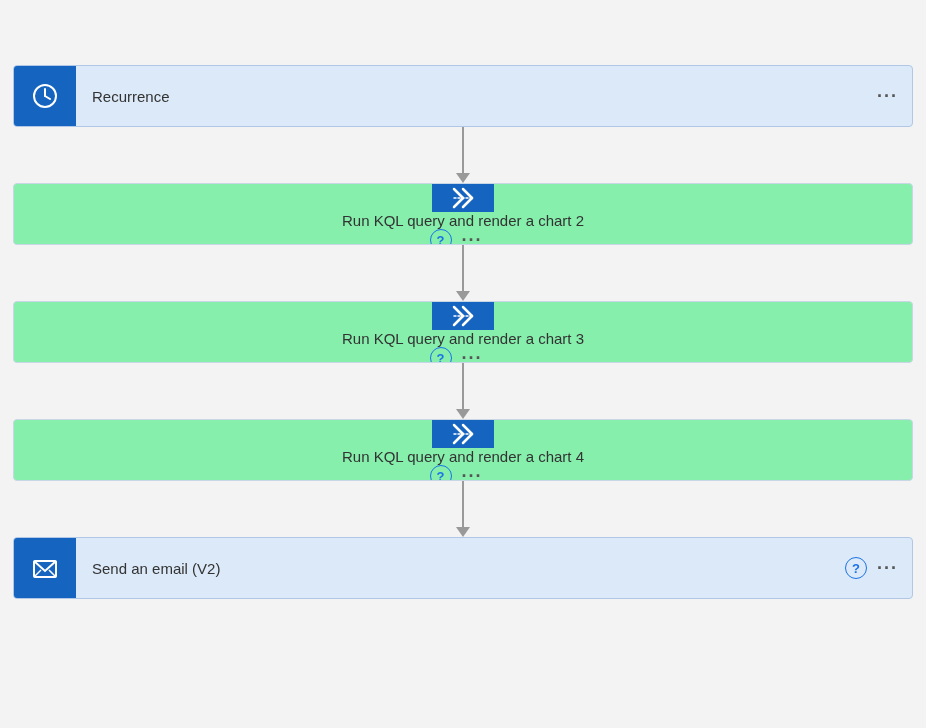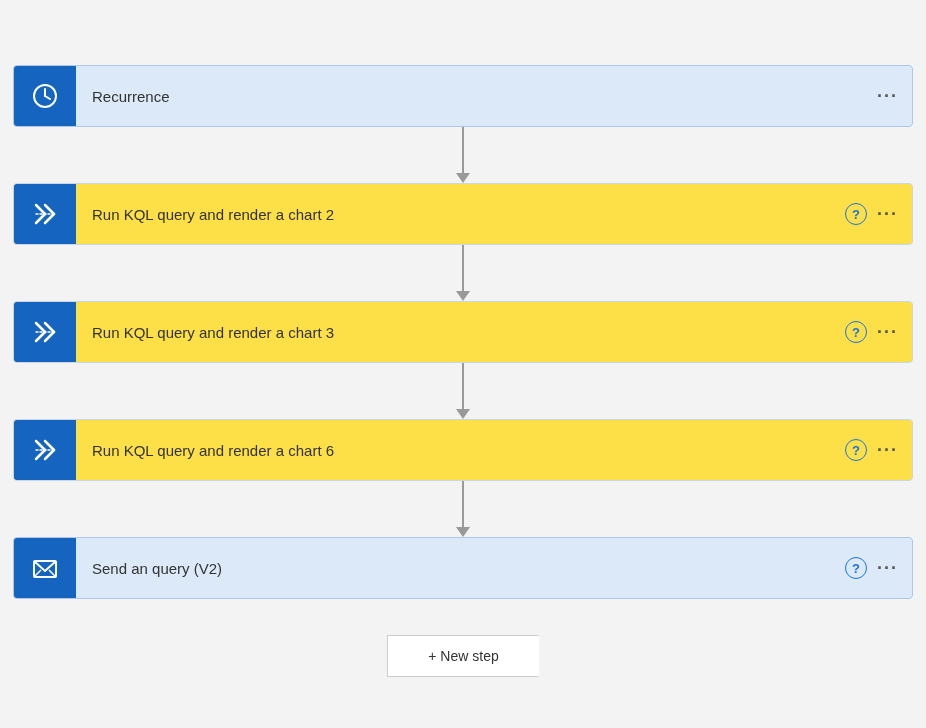--- a/index.html
+++ b/index.html
@@ -33,22 +33,23 @@
       position: relative;
     }
 
     .step-card.recurrence {
       background: #dce9f8;
       border-color: #b0c8e6;
       margin-top: 45px;
     }
 
     .step-card.action {
-      background: #fde047;
+      background: #86efac;
       border-color: #c8d6e5;
+      flex-direction: column;
     }
 
     .step-card.email {
       background: #dce9f8;
       border-color: #b0c8e6;
     }
 
     .step-icon {
       width: 62px;
       height: 62px;
@@ -218,41 +219,40 @@
       <div class="step-icon light-blue">
         <svg width="28" height="28" viewBox="0 0 28 28" fill="none" xmlns="http://www.w3.org/2000/svg">
       <rect x="2" y="2" width="24" height="24" fill="none"></rect>
       <line x1="5" y1="5" x2="14" y2="14" stroke="white" stroke-width="2.5" stroke-linecap="round"></line>
       <line x1="14" y1="14" x2="5" y2="23" stroke="white" stroke-width="2.5" stroke-linecap="round"></line>
       <line x1="14" y1="5" x2="23" y2="14" stroke="white" stroke-width="2.5" stroke-linecap="round"></line>
       <line x1="23" y1="14" x2="14" y2="23" stroke="white" stroke-width="2.5" stroke-linecap="round"></line>
       <line x1="5" y1="14" x2="23" y2="14" stroke="white" stroke-width="1.5" stroke-linecap="round" stroke-dasharray="2 2"></line>
     </svg>
       </div>
-      <div class="step-label">Run KQL query and render a chart 6</div>
+      <div class="step-label">Run KQL query and render a chart 4</div>
       <div class="step-actions">
         <div class="help-icon">?</div>
         <div class="more-icon">···</div>
       </div>
     </div>
     <div class="connector">
       <div class="connector-line"></div>
       <div class="connector-arrow"></div>
     </div>
     <div class="step-card email">
       <div class="step-icon light-blue">
         <svg width="28" height="28" viewBox="0 0 28 28" fill="none" xmlns="http://www.w3.org/2000/svg">
       <rect x="3" y="7" width="22" height="16" rx="1" stroke="white" stroke-width="2" fill="none"></rect>
       <polyline points="3,7 14,17 25,7" stroke="white" stroke-width="2" fill="none"></polyline>
       <line x1="3" y1="23" x2="10" y2="16" stroke="white" stroke-width="1.5"></line>
       <line x1="25" y1="23" x2="18" y2="16" stroke="white" stroke-width="1.5"></line>
     </svg>
       </div>
-      <div class="step-label">Send an query (V2)</div>
+      <div class="step-label">Send an email (V2)</div>
       <div class="step-actions">
         <div class="help-icon">?</div>
         <div class="more-icon">···</div>
       </div>
     </div>
     <div class="bottom-bar">
-      <button class="btn">+ New step</button>
     </div>
   </div>
 
 </body></html>

